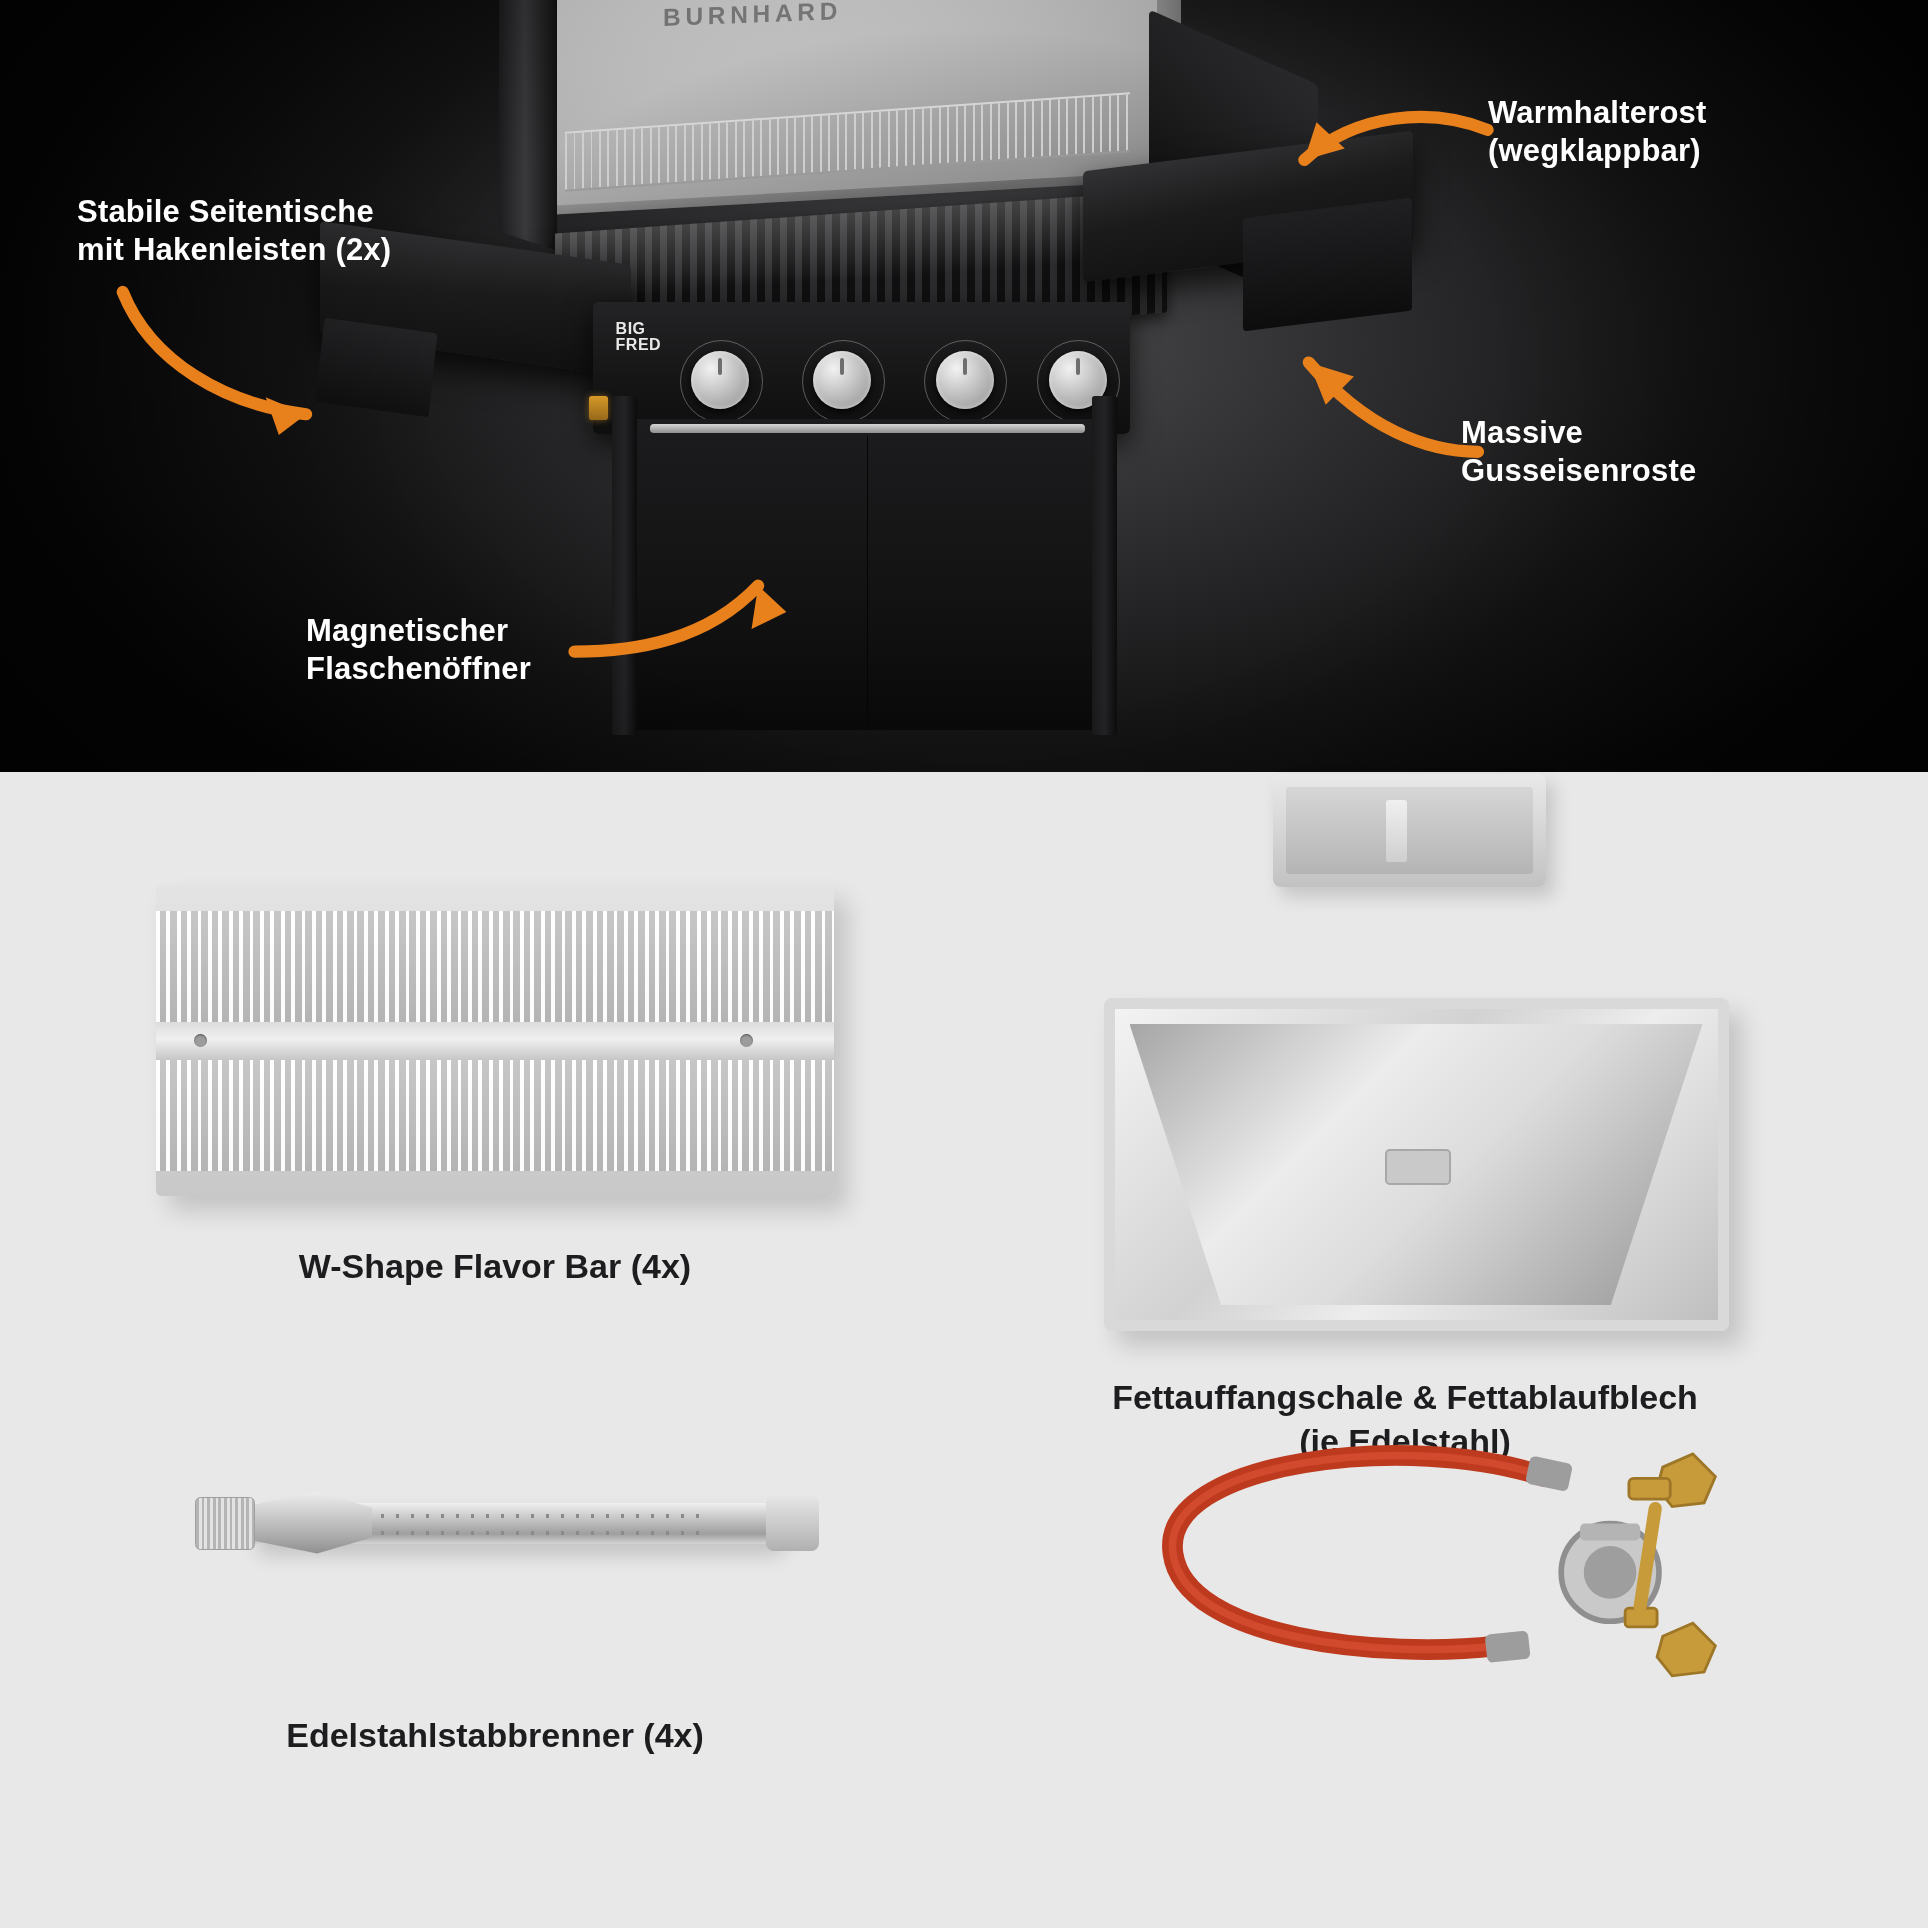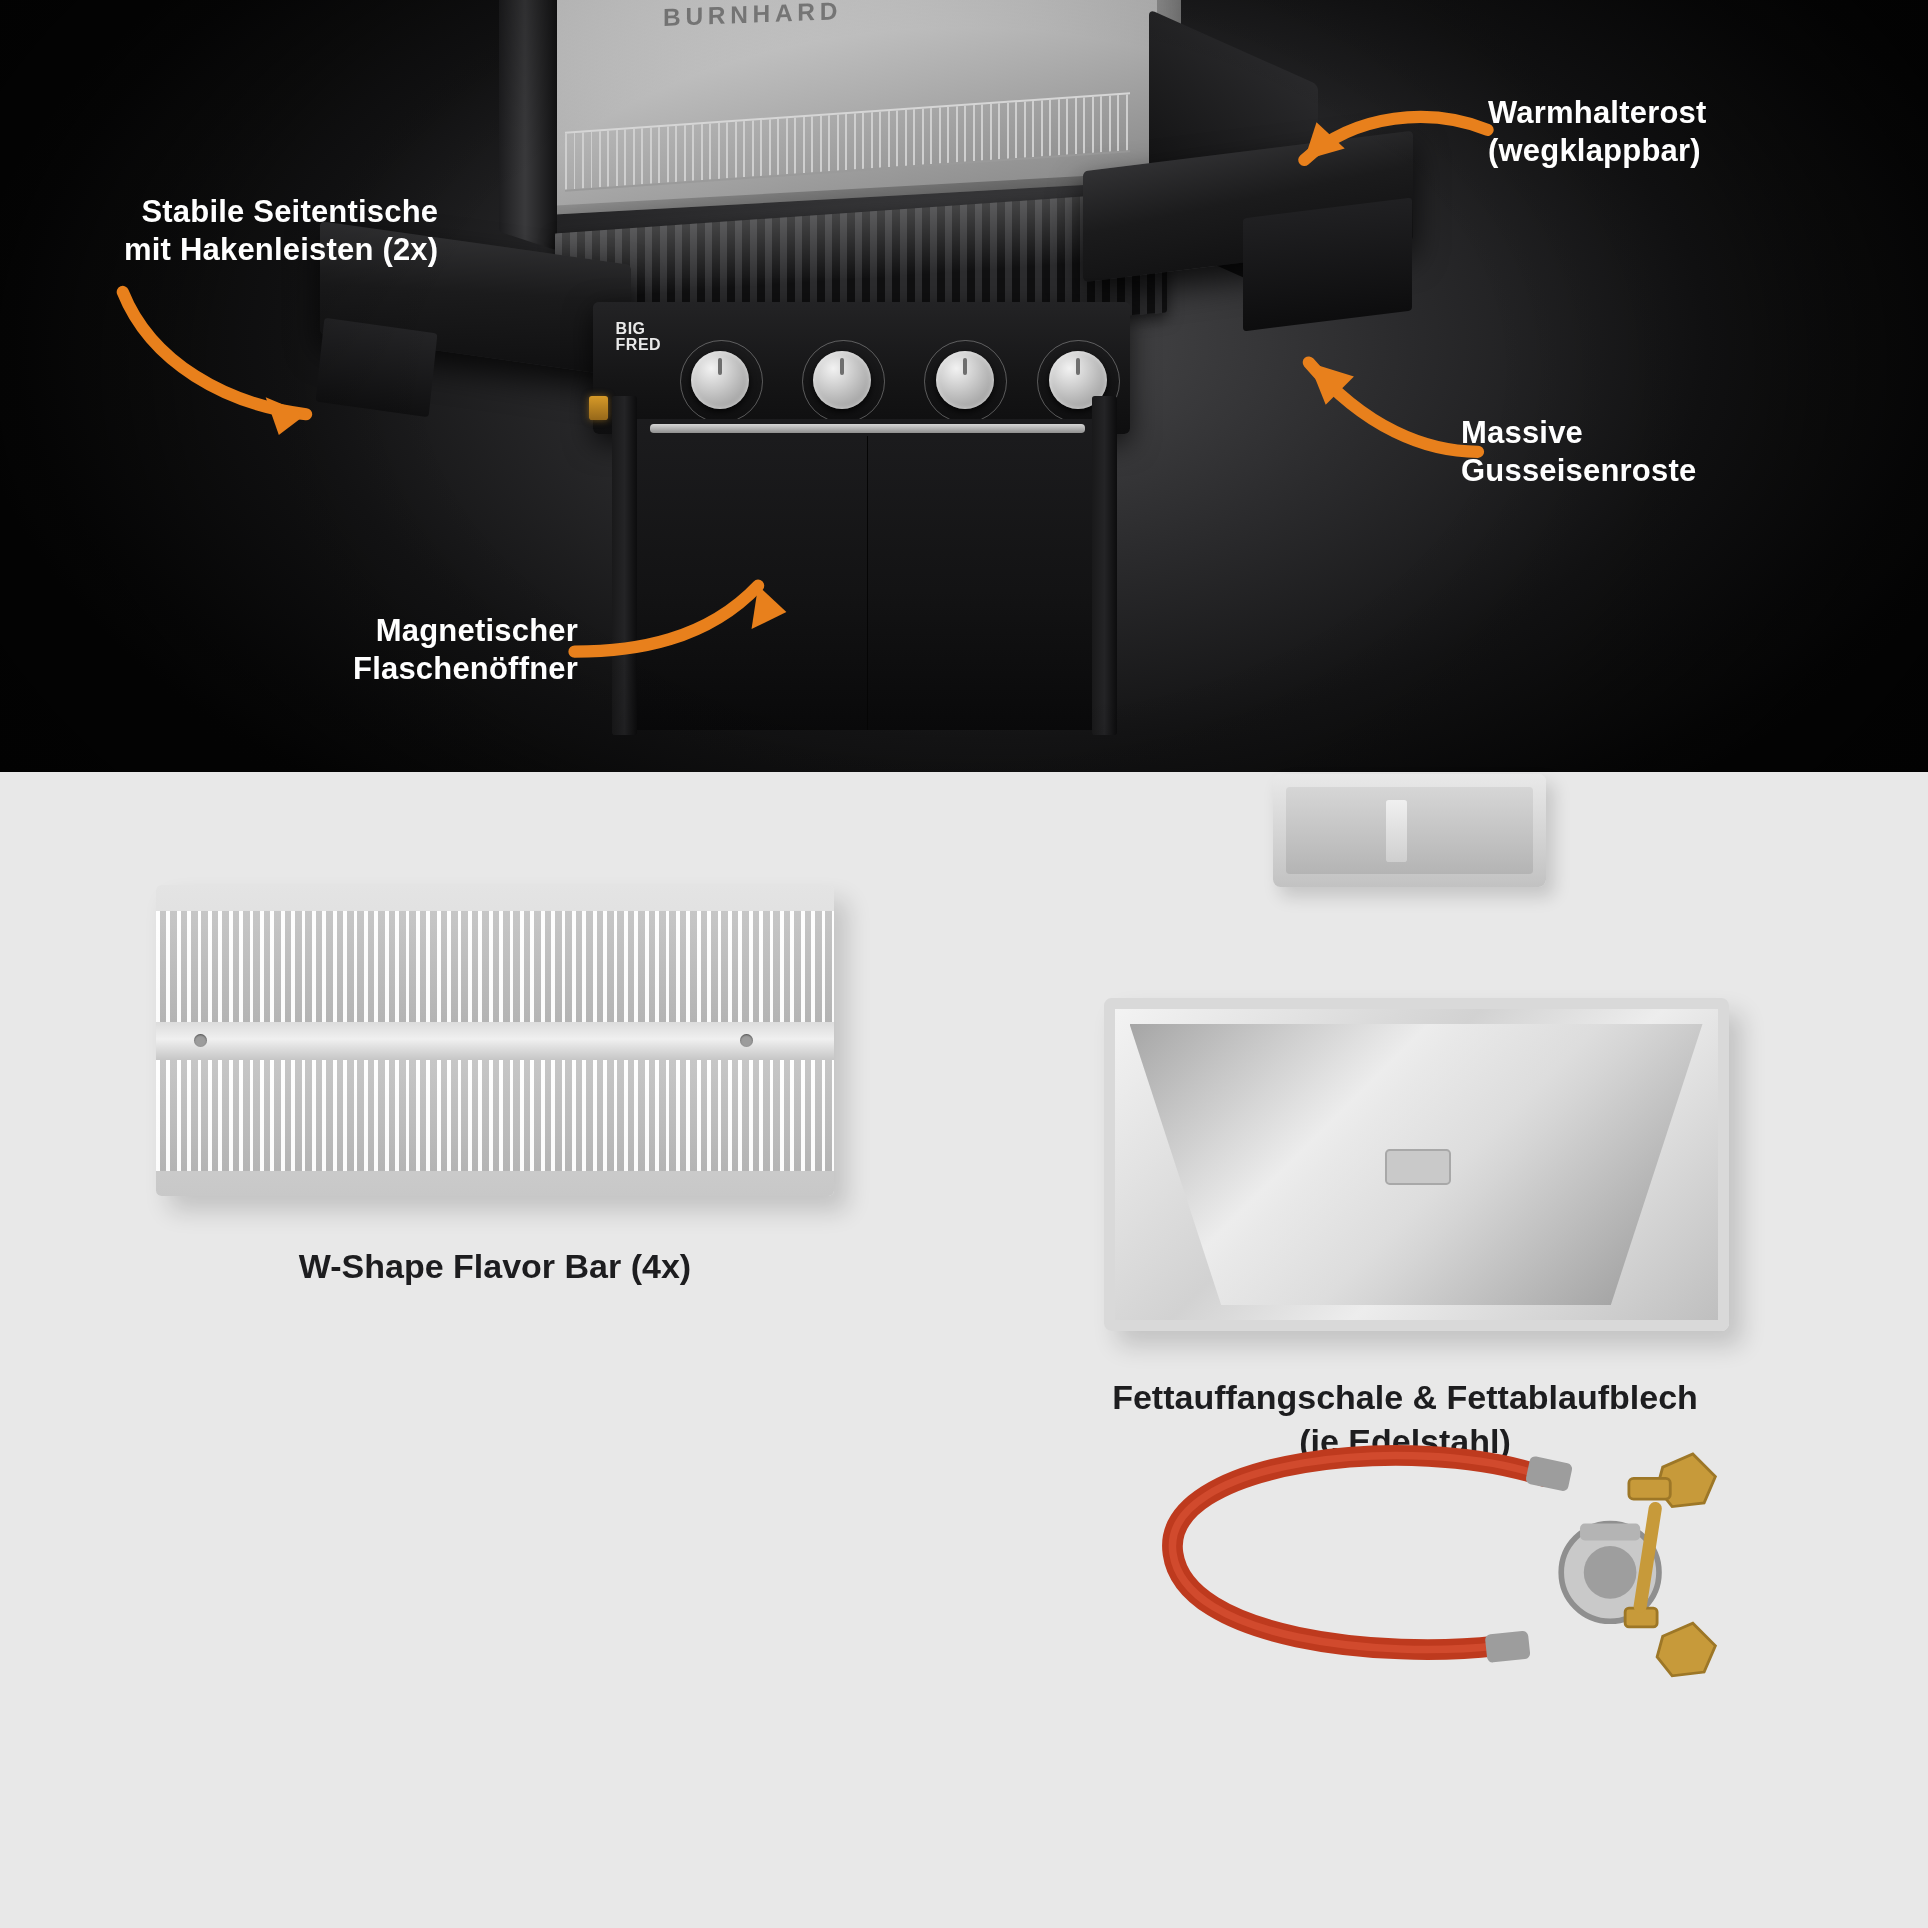--- a/index.html
+++ b/index.html
@@ -223,21 +223,21 @@
   
   .callout {
     position: absolute;
     color: #ffffff;
     font-size: 31px;
     line-height: 1.24;
     font-weight: 600;
     letter-spacing: 0.2px;
     white-space: pre-line;
   }
-  .callout.left  { text-align: right; margin-left: 47px; }
+  .callout.left  { text-align: left; }
   .callout.right { text-align: left; }
 
   .c-warm  { left: 1488px; top: 94px; }
   .c-side  { left: 77px;  top: 193px; }
   .c-cast  { left: 1461px; top: 414px; }
   .c-open  { left: 306px; top: 612px; }
 
   .arrow {
     position: absolute;
     pointer-events: none;
@@ -494,20 +494,31 @@
         </div>
         <div class="tray">
           <div class="tray-basin"></div>
           <div class="tray-slot"></div>
         </div>
       </div>
       <div class="part-caption" style="margin-top:45px;">Fettauffangschale &amp; Fettablaufblech
 (je Edelstahl)</div>
     </div>
 
+    <div class="part" style="left:104px; top:697px; width:782px;">
+      <div class="thumb burner" style="width:716px;">
+        <div class="burner-tube"></div>
+        <div class="burner-dots d1"></div>
+        <div class="burner-dots d2"></div>
+        <div class="burner-venturi"></div>
+        <div class="burner-cap"></div>
+        <div class="burner-end"></div>
+      </div>
+      <div class="part-caption" style="margin-top:141px;">Edelstahlstabbrenner (4x)</div>
+    </div>
 
     <div class="part" style="left:1026px; top:650px; width:810px;">
       <div class="thumb hose-wrap" style="width:659px;">
         <svg class="hose-svg" width="659" height="282" viewBox="0 0 700 300">
           <path d="M470 58 C330 10, 60 40, 75 140 C88 232, 300 252, 420 238" stroke="#BE3A1E" stroke-width="22" fill="none" stroke-linecap="round"></path>
           <path d="M470 58 C330 10, 60 40, 75 140 C88 232, 300 252, 420 238" stroke="#E0573A" stroke-width="8" fill="none" stroke-linecap="round" opacity=".55"></path>
           <rect x="452" y="40" width="46" height="30" rx="6" fill="#9d9d9d" transform="rotate(12 475 55)"></rect>
           <rect x="408" y="224" width="46" height="30" rx="6" fill="#9d9d9d" transform="rotate(-6 431 239)"></rect>
 
           <circle cx="540" cy="160" r="52" fill="#c9c9c9" stroke="#8f8f8f" stroke-width="6"></circle>

